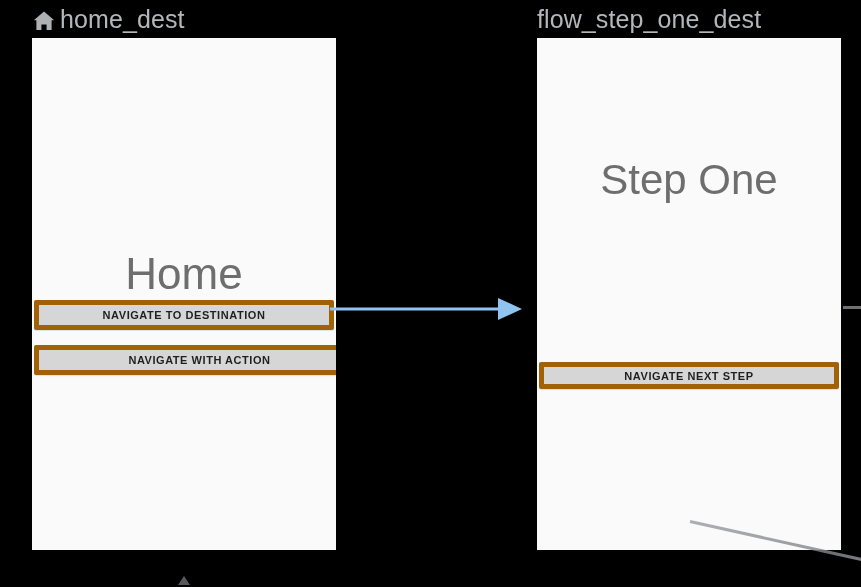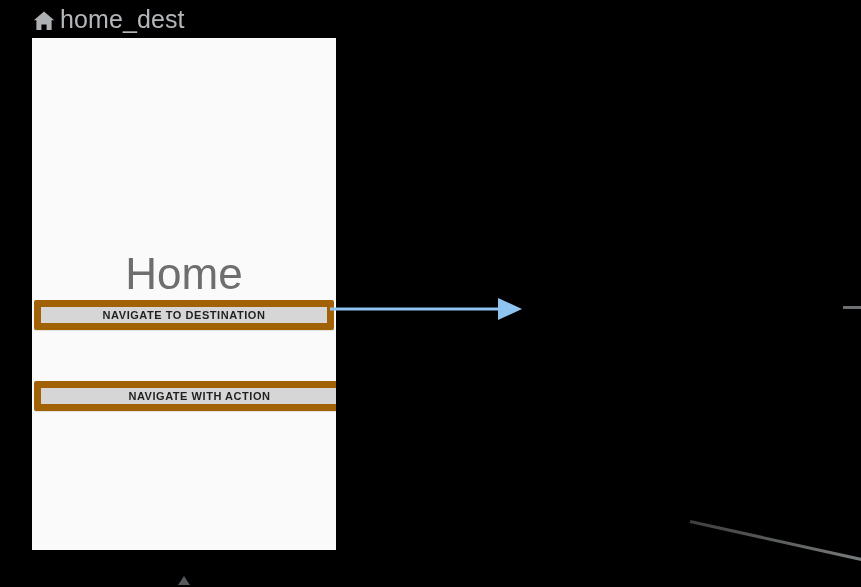--- a/index.html
+++ b/index.html
@@ -60,39 +60,39 @@
     right: 0;
     text-align: center;
     color: #6e6e6e;
     font-weight: 400;
     line-height: 1;
   }
   .mat-button {
     position: absolute;
     box-sizing: border-box;
     background: #d6d6d6;
-    border: 7px solid #a16207;
+    border: 5px solid #a16207;
     border-radius: 2px;
     color: #1f1f1f;
     font-size: 11px;
     font-weight: bold;
     letter-spacing: 0.55px;
     display: flex;
     align-items: center;
     justify-content: center;
     text-align: center;
     box-shadow: 0 1px 1px rgba(0,0,0,0.10);
   }
 
   
   #dest-home-dest { left: 32px; top: 0; }
   #screen-home { width: 304px; height: 512px; }
   #screen-home .screen-title { top: 214px; font-size: 44px; }
   #btn-navigate-to-destination { left: 2px; top: 262px; width: 300px; height: 30px; }
-  #btn-navigate-with-action   { left: 2px; top: 307px; width: 331px; height: 30px; margin-top: 36px; }
+  #btn-navigate-with-action   { left: 2px; top: 307px; width: 331px; height: 30px; }
 
   
   #dest-flow-step-one-dest { left: 537px; top: 0; }
   #screen-flow-step-one { width: 304px; height: 512px; }
   #screen-flow-step-one .screen-title { top: 121px; font-size: 42px; }
   #btn-navigate-next-step { left: 2px; top: 324px; width: 300px; height: 27px; }
 
   
   .action-arrow { position: absolute; }
   #action-home-to-step-one { left: 330px; top: 296px; width: 195px; height: 26px; }
@@ -146,20 +146,33 @@
     </div>
   </div>
 
   <div class="action-arrow" id="action-home-to-step-one">
     <svg width="195" height="26" viewBox="0 0 195 26" aria-hidden="true">
       <line x1="0" y1="13" x2="172" y2="13" stroke="#8fc4f0" stroke-width="3"></line>
       <polygon points="168,2 192,13 168,24" fill="#8fc4f0"></polygon>
     </svg>
   </div>
 
+  <div class="destination" id="dest-flow-step-one-dest">
+
+    <div class="dest-header">
+      <span class="dest-label">flow_step_one_dest</span>
+    </div>
+
+    <div class="screen" id="screen-flow-step-one">
+
+      <div class="screen-title">Step One</div>
+
+      <div class="mat-button" id="btn-navigate-next-step">NAVIGATE NEXT STEP</div>
+    </div>
+  </div>
 
   <div class="edge-stub" id="connector-right-stub"></div>
 
   <div class="edge-stub" id="connector-diagonal-bottom-right"></div>
 
   <div id="connector-bottom-arrowhead"></div>
 
 </div>
 
 </body></html>

